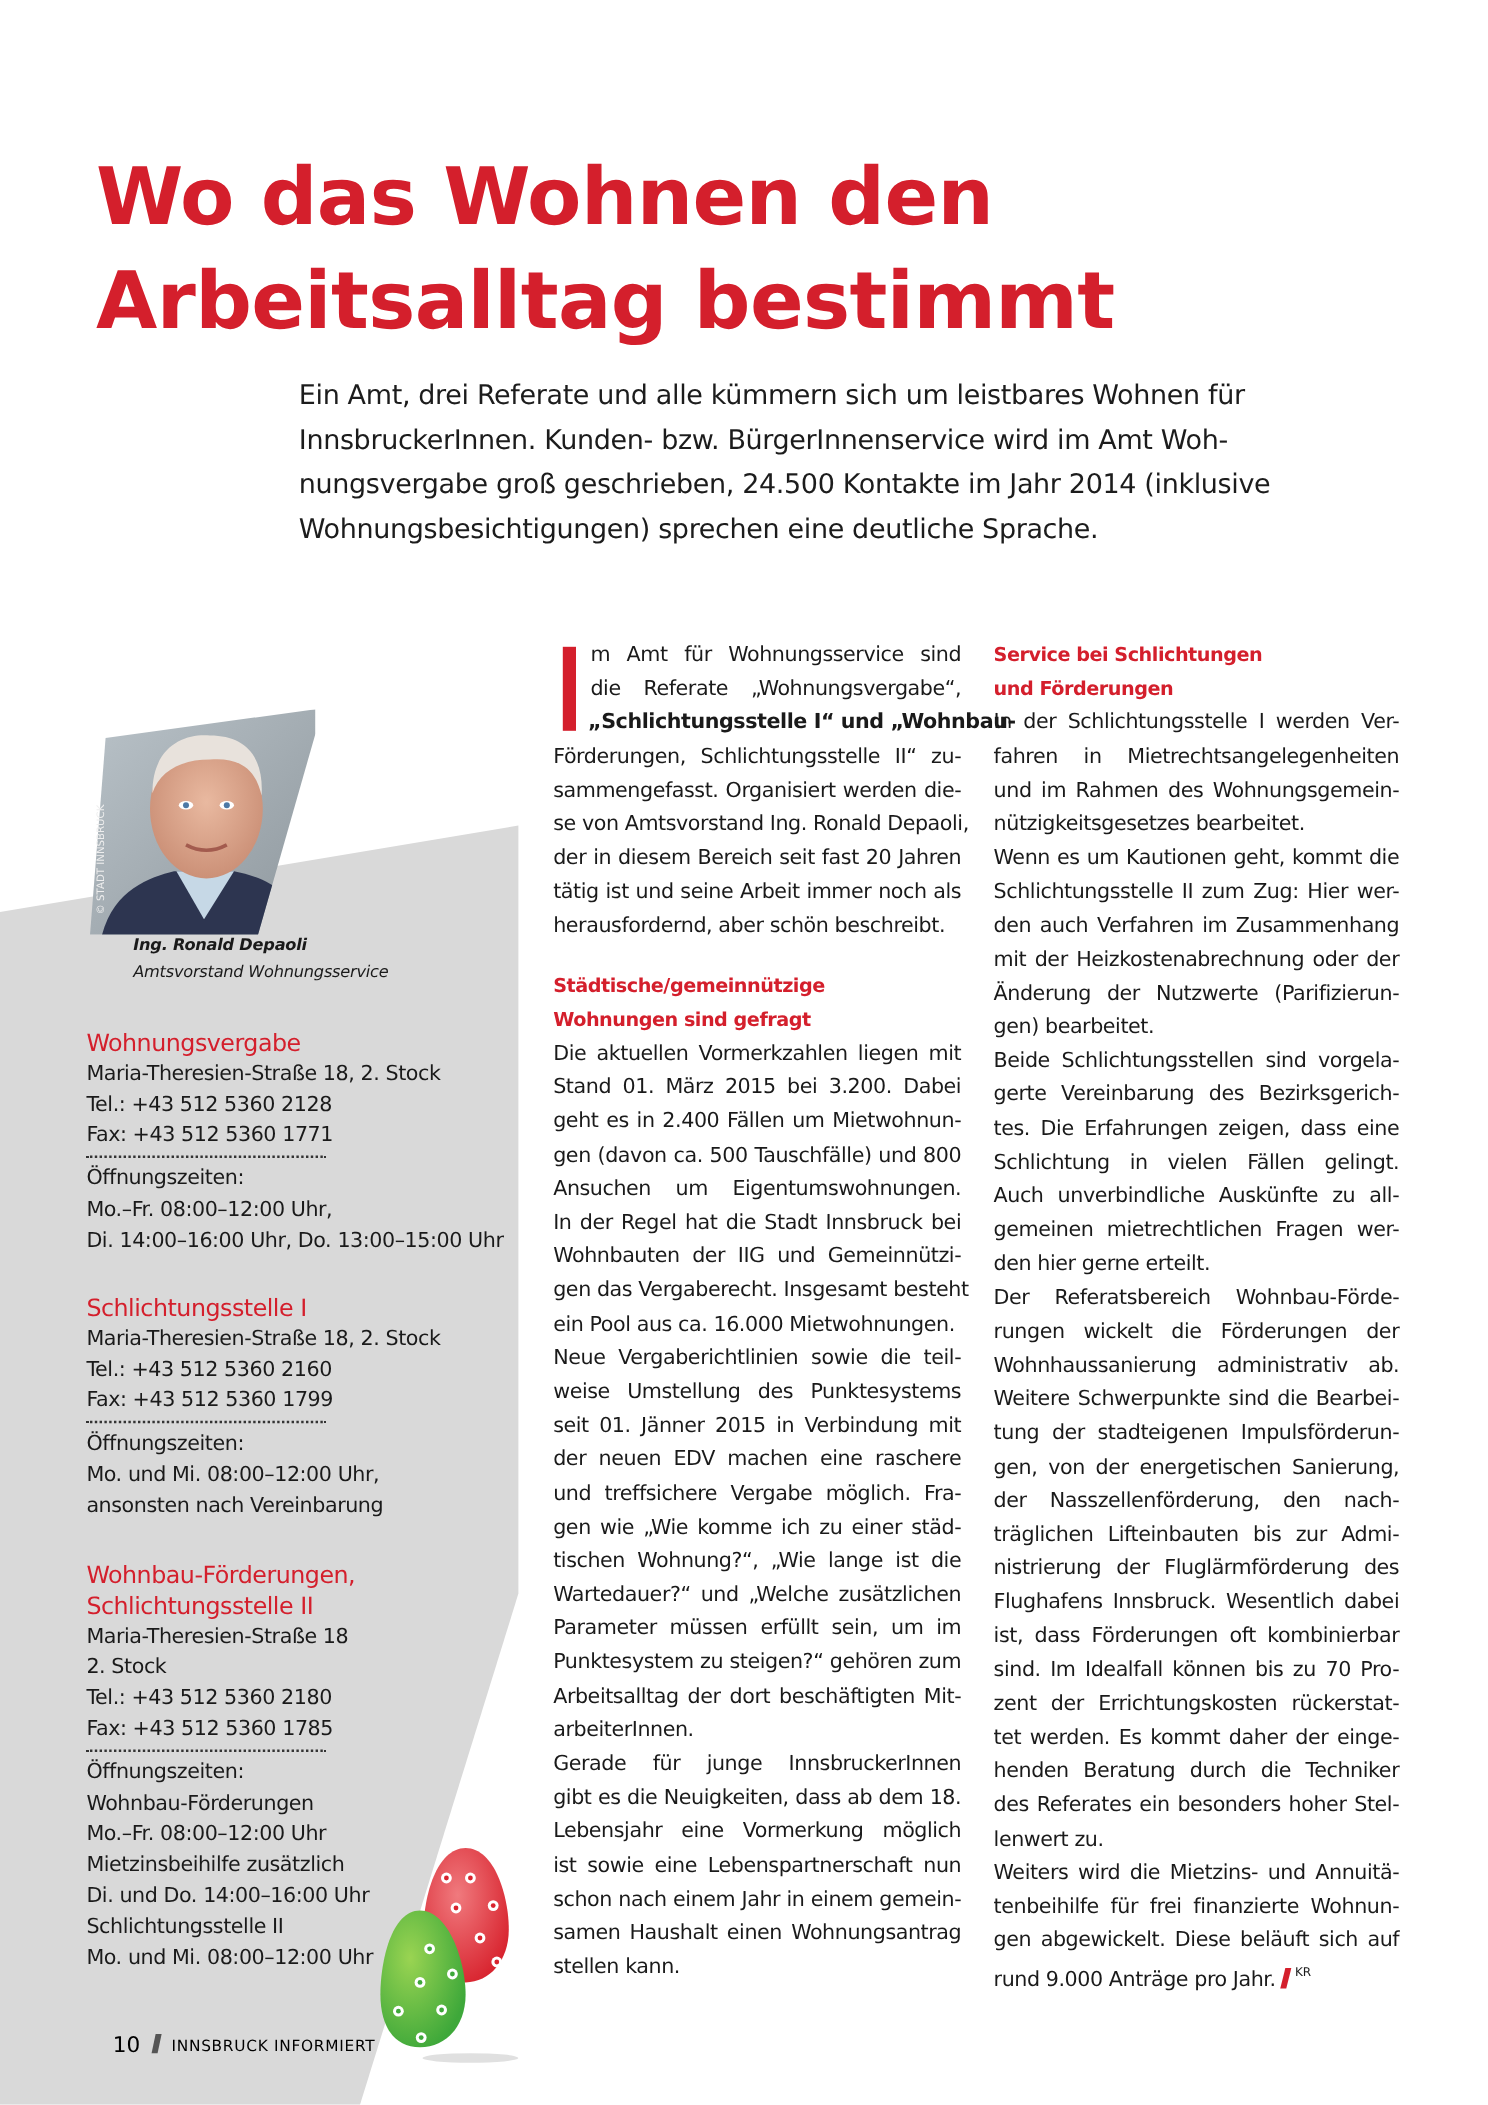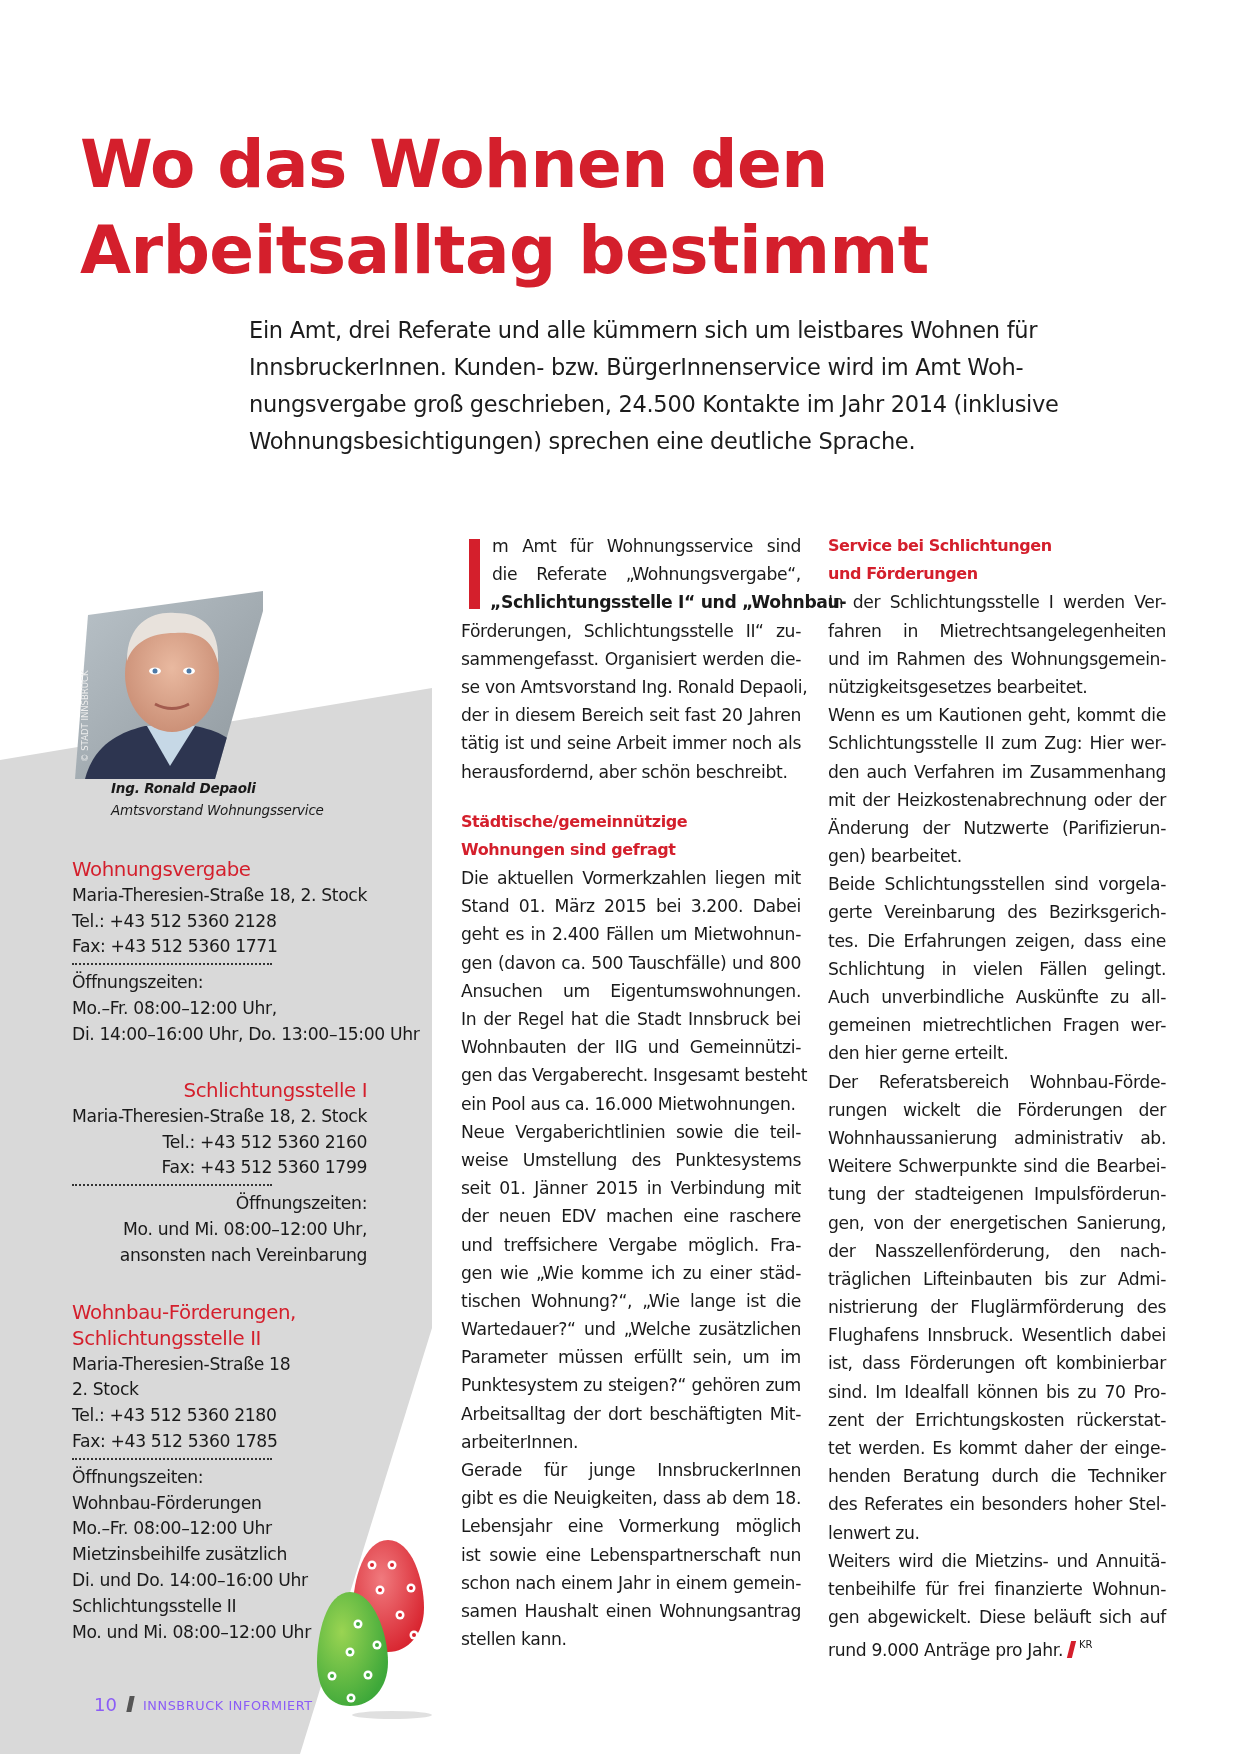--- a/index.html
+++ b/index.html
@@ -19,21 +19,21 @@
   #dropcap{position:absolute;left:469px;top:539px;width:11px;height:70px;background:#d41f2c;}
   .side{position:absolute;left:72px;font-family:"DejaVu Sans",sans-serif;font-size:17.2px;line-height:25.8px;color:#1a1a1a;letter-spacing:-0.35px;}
   .side .ln{display:block;white-space:nowrap;}
   .side .h{display:block;color:#d41f2c;font-weight:normal;font-size:19.8px;line-height:25.8px;white-space:nowrap;letter-spacing:-0.4px;}
   .side .b{font-weight:normal;}
   .side .dots{display:block;width:200px;height:4px;border-bottom:2px dotted #333;margin:-1px 0 5px 0;}
   #photo{position:absolute;left:75px;top:591px;width:188px;height:188px;}
   .caption{position:absolute;left:71px;top:777px;font-family:"DejaVu Sans",sans-serif;font-style:italic;font-size:13.5px;line-height:22px;color:#1a1a1a;letter-spacing:-0.2px;margin-left:40px;}
   .caption .n{font-weight:bold;display:block;}
   .caption .r{display:block;}
-  #footer{position:absolute;left:94px;top:1694px;font-family:"DejaVu Sans",sans-serif;font-size:17px;color:#8b5cf6;white-space:nowrap;}
+  #footer{position:absolute;left:94px;top:1694px;font-family:"DejaVu Sans",sans-serif;font-size:17px;color:#000000;white-space:nowrap;}
   #footer .pg{font-size:18px;}
   #footer .sl{display:inline-block;width:5px;height:16px;background:#555;transform:skewX(-12deg);margin:0 10px 0 11px;vertical-align:-1px;}
   #footer .pub{font-size:12.8px;letter-spacing:0.6px;vertical-align:1px;}
   #end-mark{display:inline-block;width:5px;height:17px;background:#d41f2c;transform:skewX(-14deg);margin-left:6px;vertical-align:-2px;}
   #author{font-size:10px;vertical-align:8px;margin-left:5px;letter-spacing:0;}
   #eggs{position:absolute;left:300px;top:1530px;width:140px;height:190px;}
 </style>
 </head>
 <body>
 
@@ -91,21 +91,21 @@
   <span class="h">Wohnungsvergabe</span>
   <span class="ln">Maria-Theresien-Straße 18, 2. Stock</span>
   <span class="ln">Tel.: +43 512 5360 2128</span>
   <span class="ln">Fax: +43 512 5360 1771</span>
   <span class="dots"></span>
   <span class="ln">Öffnungszeiten:</span>
   <span class="ln">Mo.–Fr. 08:00–12:00 Uhr,</span>
   <span class="ln">Di. 14:00–16:00 Uhr, Do. 13:00–15:00 Uhr</span>
 </div>
 
-<div class="side" style="top:1078px;text-align:right;">
+<div class="side" style="top:1078px;">
   <span class="h">Schlichtungsstelle I</span>
   <span class="ln">Maria-Theresien-Straße 18, 2. Stock</span>
   <span class="ln">Tel.: +43 512 5360 2160</span>
   <span class="ln">Fax: +43 512 5360 1799</span>
   <span class="dots"></span>
   <span class="ln">Öffnungszeiten:</span>
   <span class="ln">Mo. und Mi. 08:00–12:00 Uhr,</span>
   <span class="ln">ansonsten nach Vereinbarung</span>
 </div>
 

